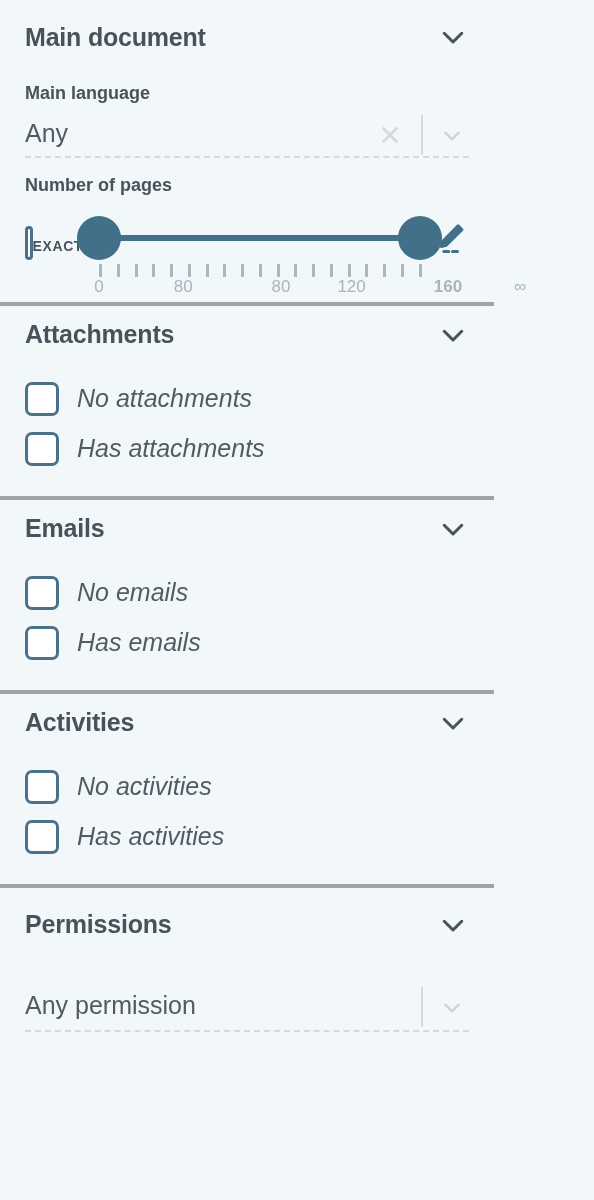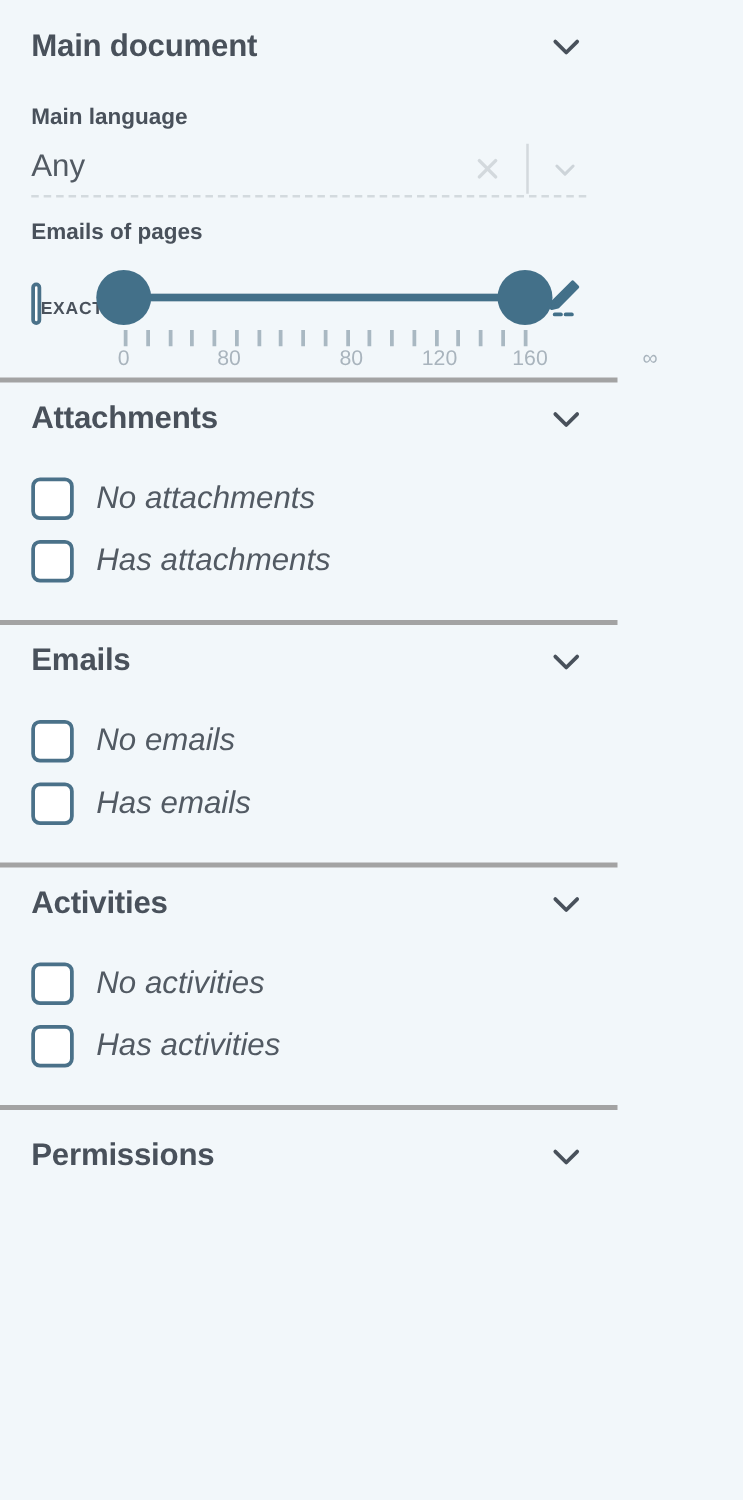--- a/index.html
+++ b/index.html
@@ -253,21 +253,21 @@
         </svg>
       </div>
       <div class="sel-divider"></div>
       <div class="chev-sm">
         <svg width="26" height="26" viewBox="0 0 24 24" fill="none" stroke="#cdd4d9" stroke-width="2.2" stroke-linecap="round" stroke-linejoin="round">
           <polyline points="6,10 12,16 18,10"></polyline>
         </svg>
       </div>
     </div>
 
-    <div class="field-label">Emails of pages</div>
+    <div class="field-label">Number of pages</div>
 
     <div class="slider-block">
       <div class="exact-box">
         <div class="cb"></div>
         <div class="exact-label">EXACT</div>
       </div>
 
       <div class="slider-area">
         <div class="track-bg"></div>
         <div class="track-fill"></div>
@@ -292,21 +292,21 @@
             <div class="tick"></div>
             <div class="tick"></div>
             <div class="tick"></div>
             <div class="tick"></div>
           </div>
         <div class="tick-labels" id="slider-tick-labels">
             <div class="tick-label" style="left: 10px;">0</div>
             <div class="tick-label" style="left: 94.2px;">80</div>
             <div class="tick-label" style="left: 192px;">80</div>
             <div class="tick-label" style="left: 262.6px;">120</div>
-            <div class="tick-label" style="left: 335px;">160</div>
+            <div class="tick-label" style="left: 359px; font-weight: bold;">160</div>
             <div class="tick-label" style="left: 431px;">∞</div>
           </div>
       </div>
 
       <div class="pencil">
         <svg width="30" height="34" viewBox="0 0 24 26" fill="none" stroke="#437089" stroke-width="2.4" stroke-linecap="round" stroke-linejoin="round">
           <path d="M18.5 2.5 L21.5 5.5 L9 18 L5 19 L6 15 Z" fill="#437089" stroke="#437089"></path>
           <line x1="7" y1="23" x2="11" y2="23"></line>
           <line x1="14" y1="23" x2="18" y2="23"></line>
         </svg>
@@ -379,15 +379,24 @@
 
   <div class="section" id="sec-permissions">
     <div class="sec-header">
       <div class="sec-title">Permissions</div>
       <div class="chev-lg">
         <svg width="30" height="30" viewBox="0 0 24 24" fill="none" stroke="#49515b" stroke-width="2.4" stroke-linecap="round" stroke-linejoin="round">
           <polyline points="5,9 12,16 19,9"></polyline>
         </svg>
       </div>
     </div>
+    <div class="select-row">
+      <div class="select-value">Any permission</div>
+      <div class="sel-divider"></div>
+      <div class="chev-sm">
+        <svg width="26" height="26" viewBox="0 0 24 24" fill="none" stroke="#cdd4d9" stroke-width="2.2" stroke-linecap="round" stroke-linejoin="round">
+          <polyline points="6,10 12,16 18,10"></polyline>
+        </svg>
+      </div>
+    </div>
   </div>
 
 </div>
 
 </body></html>

